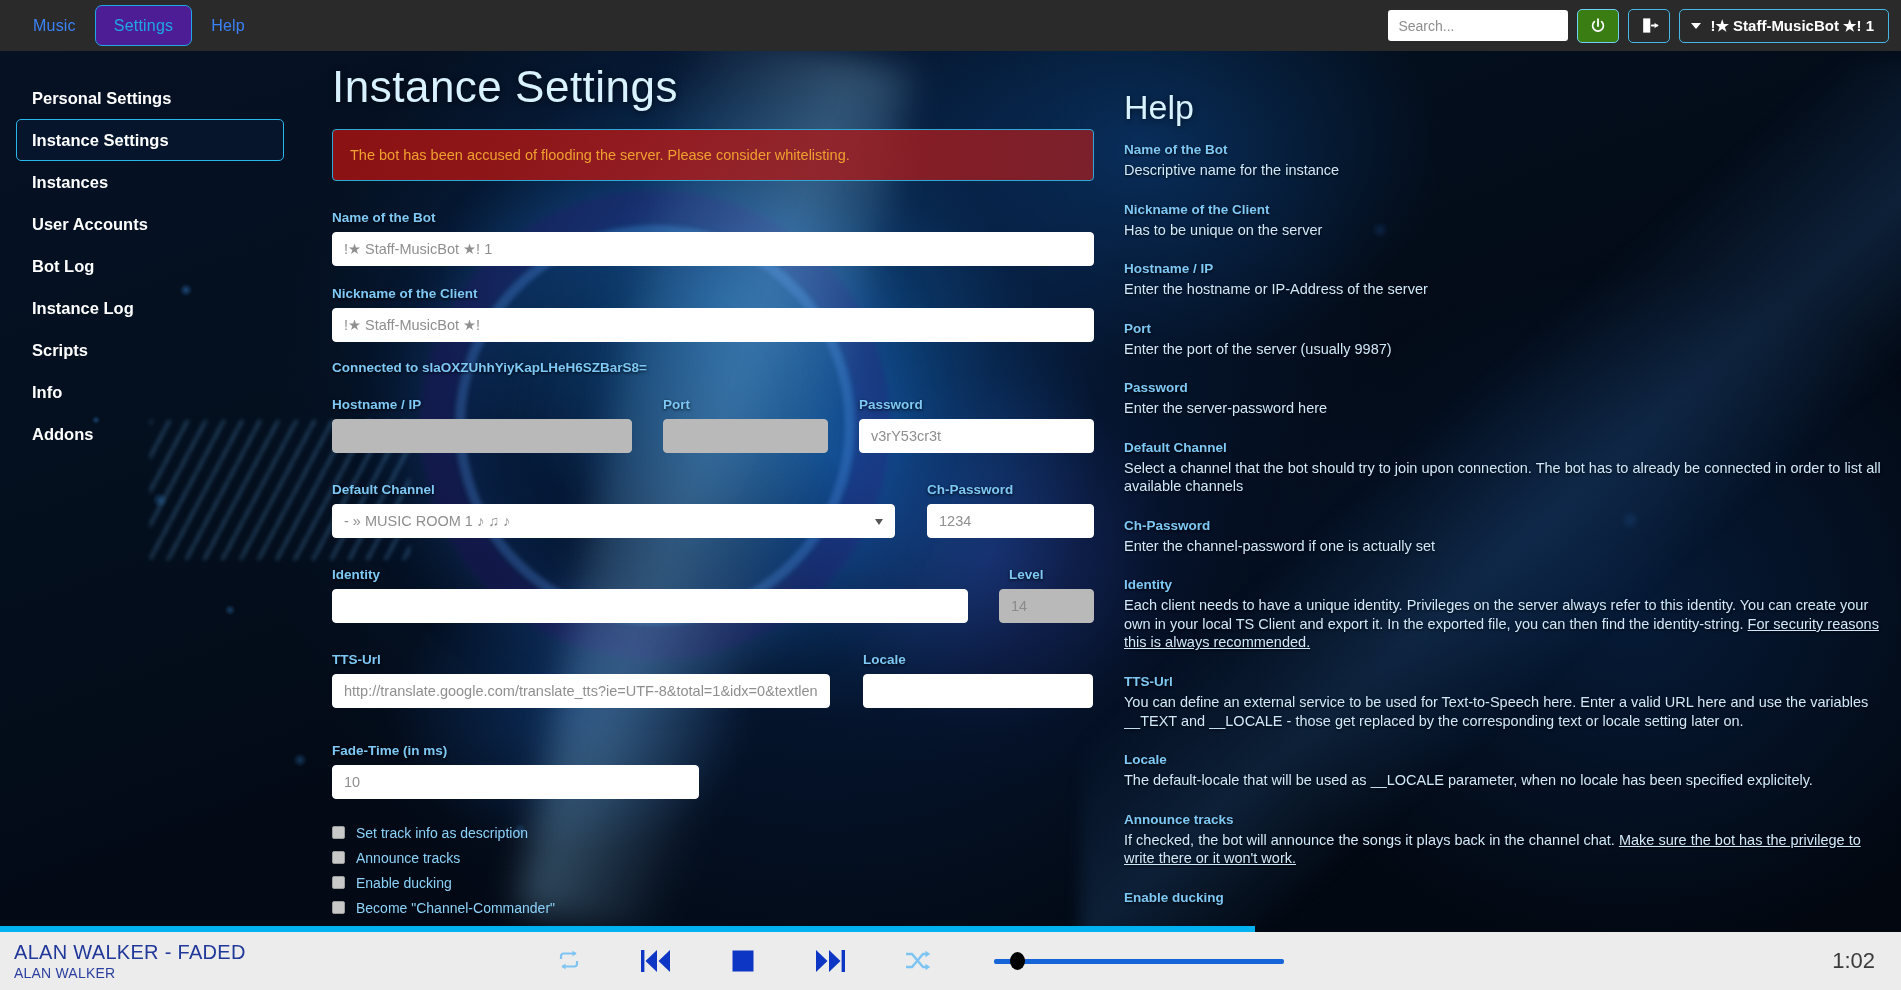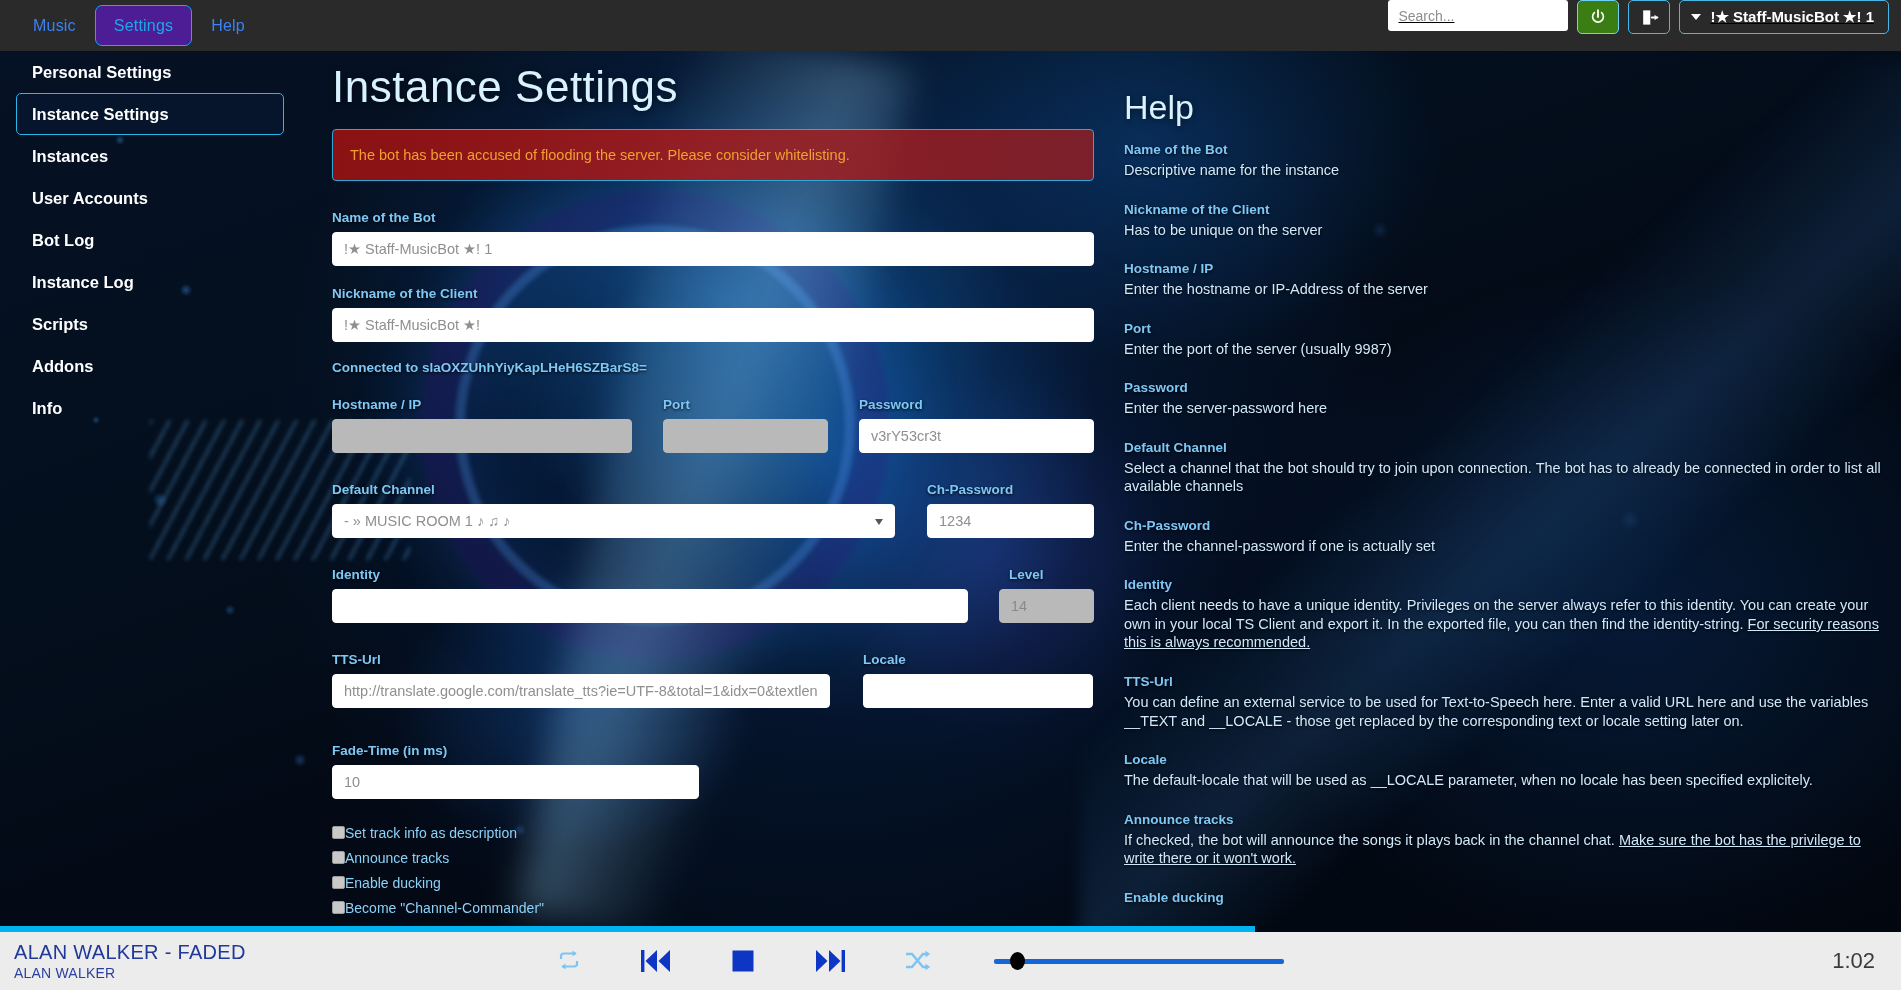--- a/index.html
+++ b/index.html
@@ -78,23 +78,22 @@
     display: flex; align-items: center; padding: 0 18px;
     color: #3b82f6; font-size: 16px; letter-spacing: .2px;
     cursor: pointer; border: 1px solid transparent;
   }
   .nav-item.active {
     color: #1fa7e8; background: #4c1d95;
     border: 1px solid #1fa7e8; border-radius: 7px;
     margin: 5px 0 5px 0;
   }
   .nav-right {
-    margin-left: auto; display: flex; align-items: flex-start; gap: 9px;
+    margin-left: auto; display: flex; align-items: center; gap: 9px;
     padding-right: 12px;
-    text-decoration: underline;
   }
   .search-box {
     width: 180px; height: 31px; background: #fff; border: 0; border-radius: 3px;
     padding: 0 10px; font-size: 14px; color: #333;
     font-family: "Liberation Sans", sans-serif;
   }
   .search-box::placeholder { color: #8d8d8d; }
   .icon-btn {
     width: 42px; height: 34px; border-radius: 5px;
     display: flex; align-items: center; justify-content: center;
@@ -109,21 +108,21 @@
     cursor: pointer; white-space: nowrap;
   }
   .caret-down {
     width: 0; height: 0; border-left: 5px solid transparent;
     border-right: 5px solid transparent; border-top: 6px solid #ffffff;
   }
 
   
   .sidebar {
     position: absolute; left: 0; top: 51px; width: 300px; height: 880px;
-    z-index: 20;
+    padding-top: 26px; z-index: 20;
   }
   .side-item {
     height: 42px; margin: 0 16px 0 16px;
     display: flex; align-items: center; padding-left: 15px;
     color: #ffffff; font-size: 16.5px; font-weight: bold;
     border: 1px solid transparent; border-radius: 5px;
     cursor: pointer;
   }
   .side-item.active {
     border: 1px solid #29b6e8;
@@ -168,21 +167,21 @@
     margin-bottom: 20px; text-shadow: 0 1px 3px rgba(0,0,0,.85);
   }
   .select-wrap { position: relative; }
   .select-wrap .arrow {
     position: absolute; right: 12px; top: 50%; margin-top: -2px;
     width: 0; height: 0; border-left: 4px solid transparent;
     border-right: 4px solid transparent; border-top: 6px solid #555;
     pointer-events: none;
   }
   .cbrow {
-    display: flex; align-items: center; height: 25px;
+    display: flex; align-items: center; gap: 11px; height: 25px;
     color: #8cd2f8; font-size: 14px;
   }
   .cbox {
     width: 13px; height: 13px; background: #c8c8c8;
     border: 1px solid #9a9a9a; border-radius: 2px; cursor: pointer;
     flex: none;
   }
 
   
   .help {
@@ -295,24 +294,24 @@
     <div class="side-item">
       <span>Bot Log</span>
     </div>
     <div class="side-item">
       <span>Instance Log</span>
     </div>
     <div class="side-item">
       <span>Scripts</span>
     </div>
     <div class="side-item">
+      <span>Info</span>
+    </div>
+    <div class="side-item">
       <span>Addons</span>
-    </div>
-    <div class="side-item">
-      <span>Info</span>
     </div>
   </div>
 
   <div class="main">
     <div class="page-title">Instance Settings</div>
 
     <div class="alert">
       <span>The bot has been accused of flooding the server. Please consider whitelisting.</span>
     </div>
 

